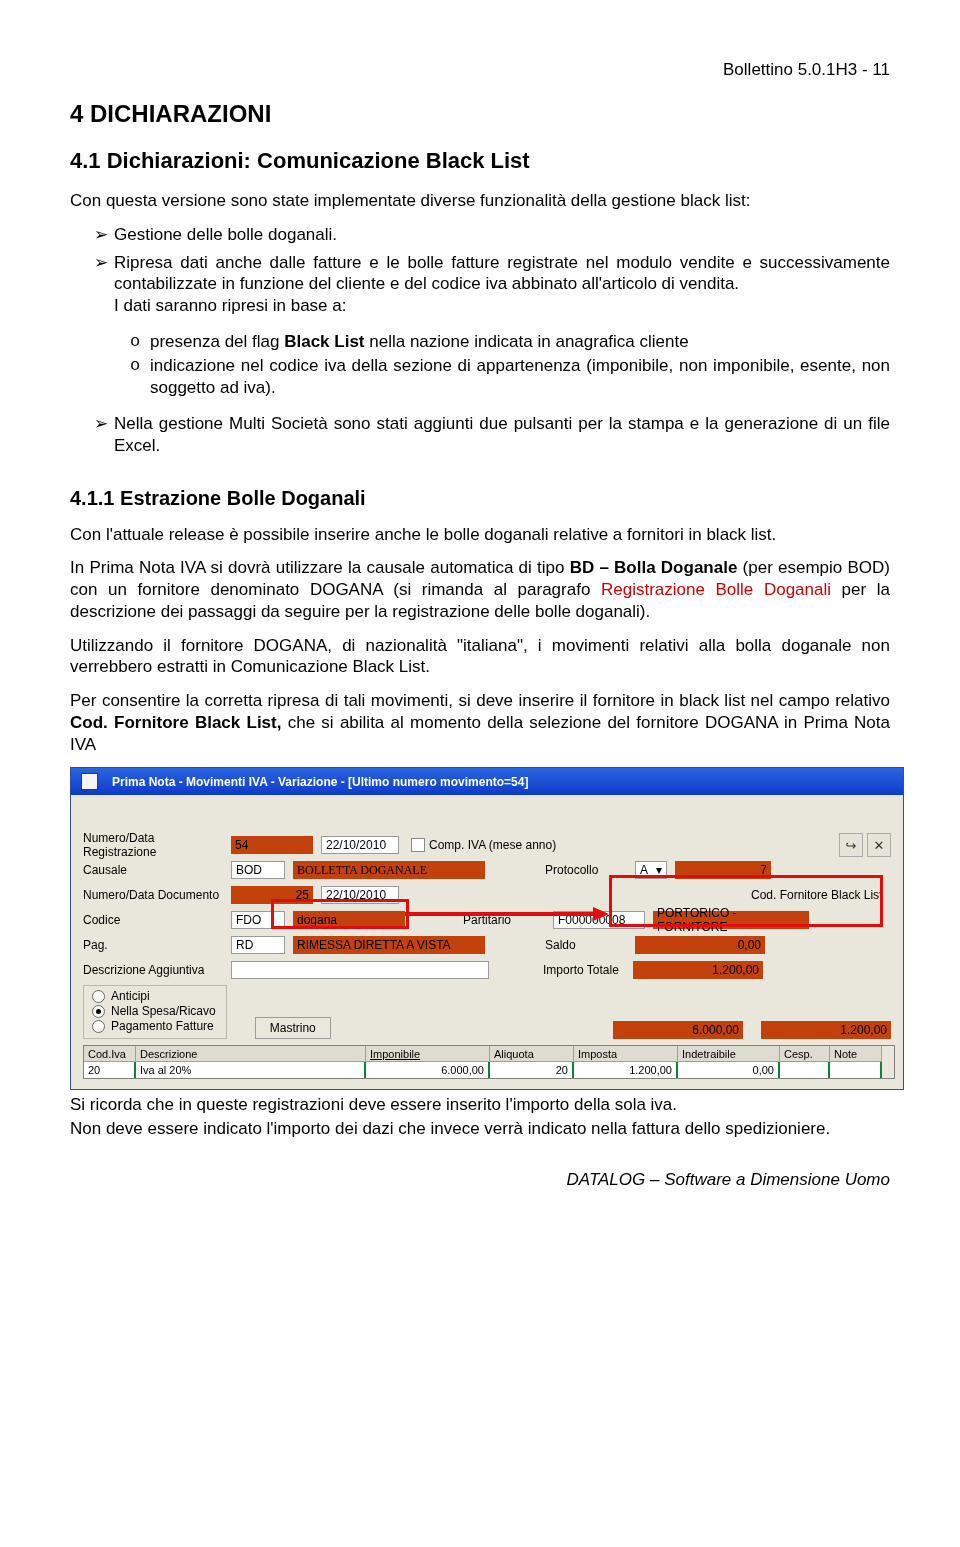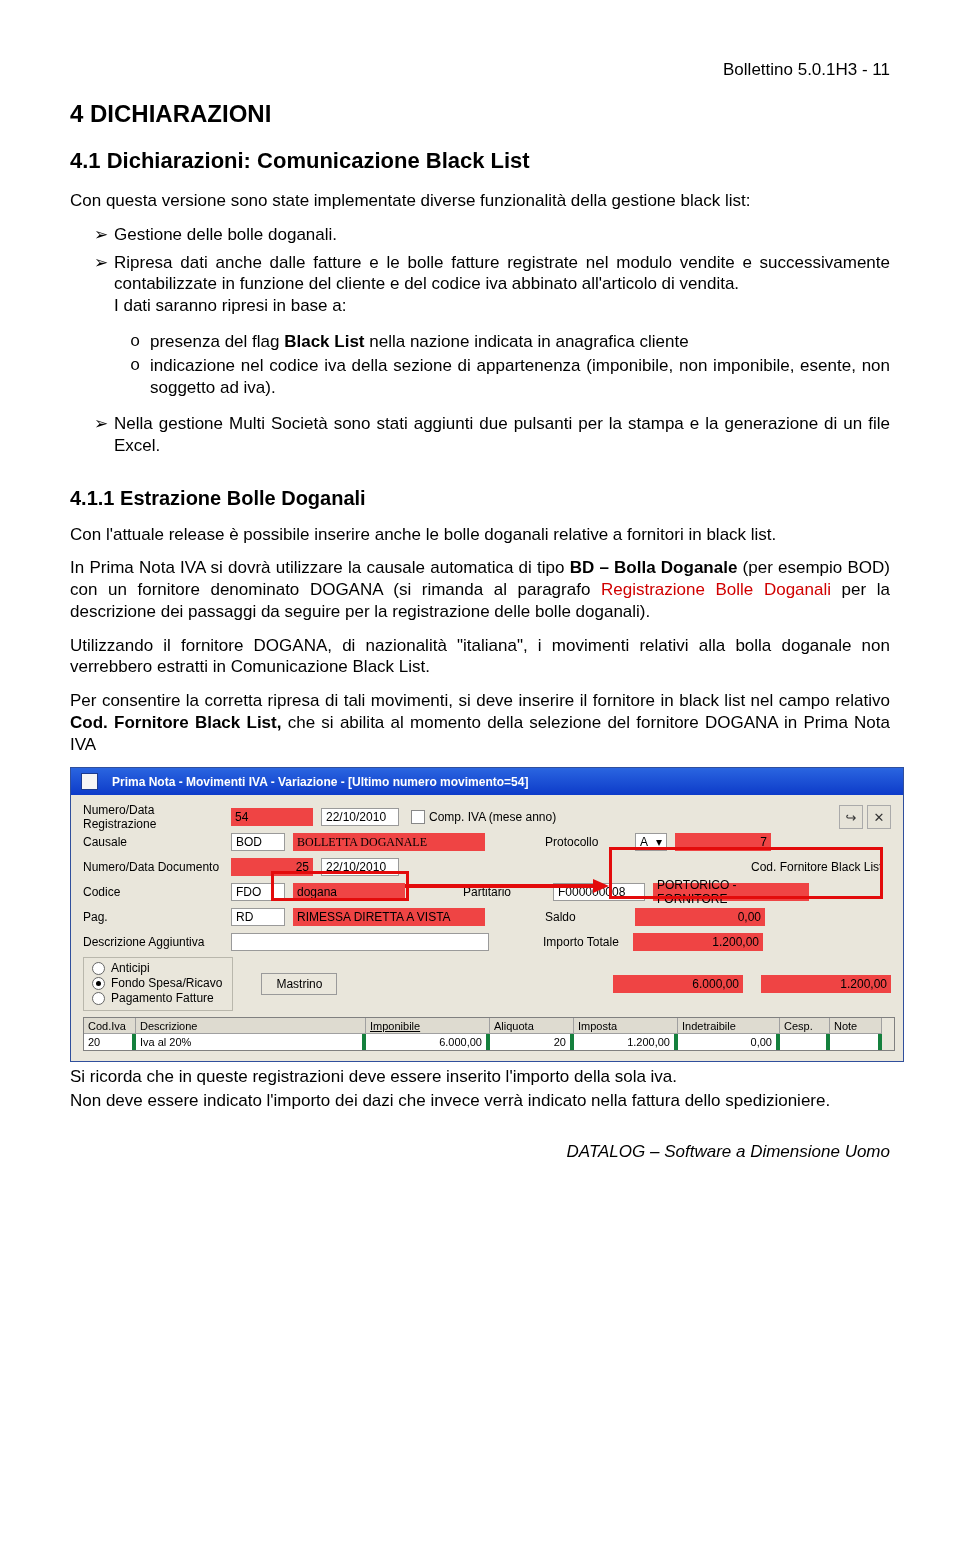--- a/index.html
+++ b/index.html
@@ -130,21 +130,21 @@
     background: #fff;
     border: 1px solid #9a9a9a;
     height: 18px;
     padding: 0 4px;
     font-size: 12px;
     box-sizing: border-box;
     display: flex;
     align-items: center;
   }
   .flat {
-    background: #ef4444;
+    background: #c2410c;
     border: none;
   }
   .gap { width: 8px; }
   .chk {
     width: 12px; height: 12px;
     border: 1px solid #888;
     background: #fff;
     margin-right: 4px;
   }
   .tb-btns {
@@ -214,21 +214,21 @@
   .thead .cell {
     background: #dedbd0;
     border-right: 1px solid #a0a0a0;
     border-bottom: 1px solid #a0a0a0;
     padding: 2px 4px;
     height: 16px;
     box-sizing: border-box;
   }
   .trow .cell {
     background: #fff;
-    border-right: 4px solid #15803d;
+    border-right: 2px solid #15803d;
     padding: 2px 4px;
     height: 16px;
     box-sizing: border-box;
   }
   .cell { overflow: hidden; white-space: nowrap; }
   .c1 { width: 52px; }
   .c2 { width: 230px; }
   .c3 { width: 124px; text-align: right; }
   .c4 { width: 84px; text-align: right; }
   .c5 { width: 104px; text-align: right; }
@@ -278,21 +278,21 @@
 
   <p>
     <span>Per consentire la corretta ripresa di tali movimenti, si deve inserire il fornitore in black list nel campo relativo </span><b>Cod. Fornitore Black List,</b><span> che si abilita al momento della selezione del fornitore DOGANA in Prima Nota IVA</span>
   </p>
 
   <div class="winapp">
     <div class="titlebar">
       <span class="ticon"></span>
       <span>Prima Nota - Movimenti IVA - Variazione - [Ultimo numero movimento=54]</span>
     </div>
-    <div class="form" style="position:relative;">
+    <div class="form" style="position:relative;margin-top:28px;">
 
       <div class="row">
         <span class="lbl">Numero/Data Registrazione</span>
         <span class="inp flat" style="width:82px;text-align:right;">54</span>
         <span class="gap"></span>
         <span class="inp" style="width:78px;">22/10/2010</span>
         <span style="width:12px;"></span>
         <span class="chk"></span>
         <span>Comp. IVA (mese anno)</span>
         <div class="tb-btns">
@@ -348,29 +348,29 @@
       </div>
 
       <div class="row">
         <span class="lbl">Descrizione Aggiuntiva</span>
         <span class="inp" style="width:258px;"></span>
         <span style="flex:0 0 54px;"></span>
         <span style="width:90px;">Importo Totale</span>
         <span class="inp flat" style="width:130px;justify-content:flex-end;">1.200,00</span>
       </div>
 
-      <div class="row" style="height:auto;align-items:center;margin-top:4px;">
+      <div class="row" style="height:auto;align-items:flex-end;margin-top:4px;">
         <div class="radio-group">
           <div class="radio-row">
               <span class="radio"></span>
               <span>Anticipi</span>
             </div>
           <div class="radio-row">
               <span class="radio sel"></span>
-              <span>Fondo Spesa/Ricavo</span>
+              <span>Nella Spesa/Ricavo</span>
             </div>
           <div class="radio-row">
               <span class="radio"></span>
               <span>Pagamento Fatture</span>
             </div>
         </div>
         <span style="width:28px;"></span>
         <span class="btn">Mastrino</span>
         <span style="flex:1;"></span>
         <span class="inp flat" style="width:130px;justify-content:flex-end;">6.000,00</span>

